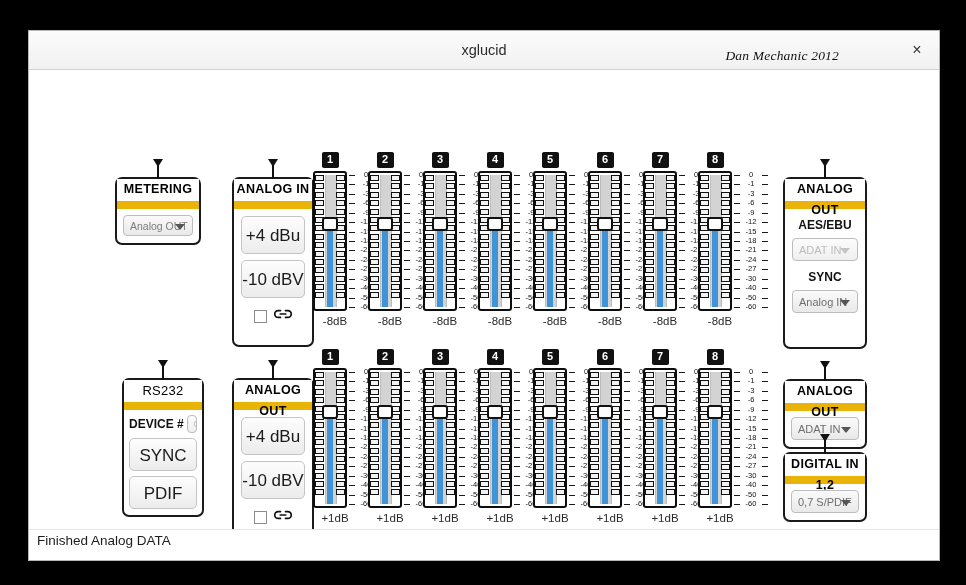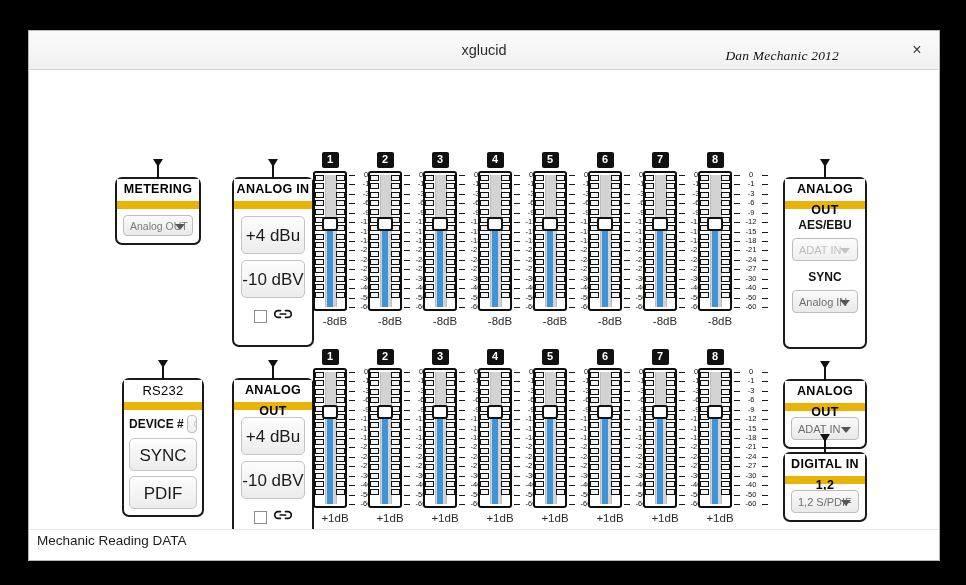--- a/index.html
+++ b/index.html
@@ -223,21 +223,21 @@
           <span class="arw" style="top:9px;"></span>
         </div>
       </div>
     </div>
 
     <div class="panel" style="left:754px;top:382px;width:84px;">
       <div class="pin"></div>
       <div class="hdr">DIGITAL IN 1,2</div>
       <div class="body" style="padding:6px 6px 7px 6px;">
         <div class="combo" style="height:23px;line-height:22px;font-size:11px;color:#6f6f6f;">
-          <span>1,2 S/PDIF</span>
+          <span>0,7 S/PDIF</span>
           <span class="arw" style="top:9px;"></span>
         </div>
       </div>
     </div>
 
     <div id="meters">
         <div class="chan" style="left: 284px; top: 82px;">
           <div class="chnum">1</div>
           <div class="meter">
             <div class="frame"></div>
@@ -2172,15 +2172,15 @@
             </div>
           </div>
           <div class="dbval">+1dB</div>
         </div>
       </div>
 
     <div id="signature">Dan Mechanic 2012</div>
   </div>
 
   <div id="statusbar">
-    <div class="msg">Mechanic Reading DATA</div>
+    <div class="msg">Finished Analog DATA</div>
   </div>
 </div>
 
 </body></html>

